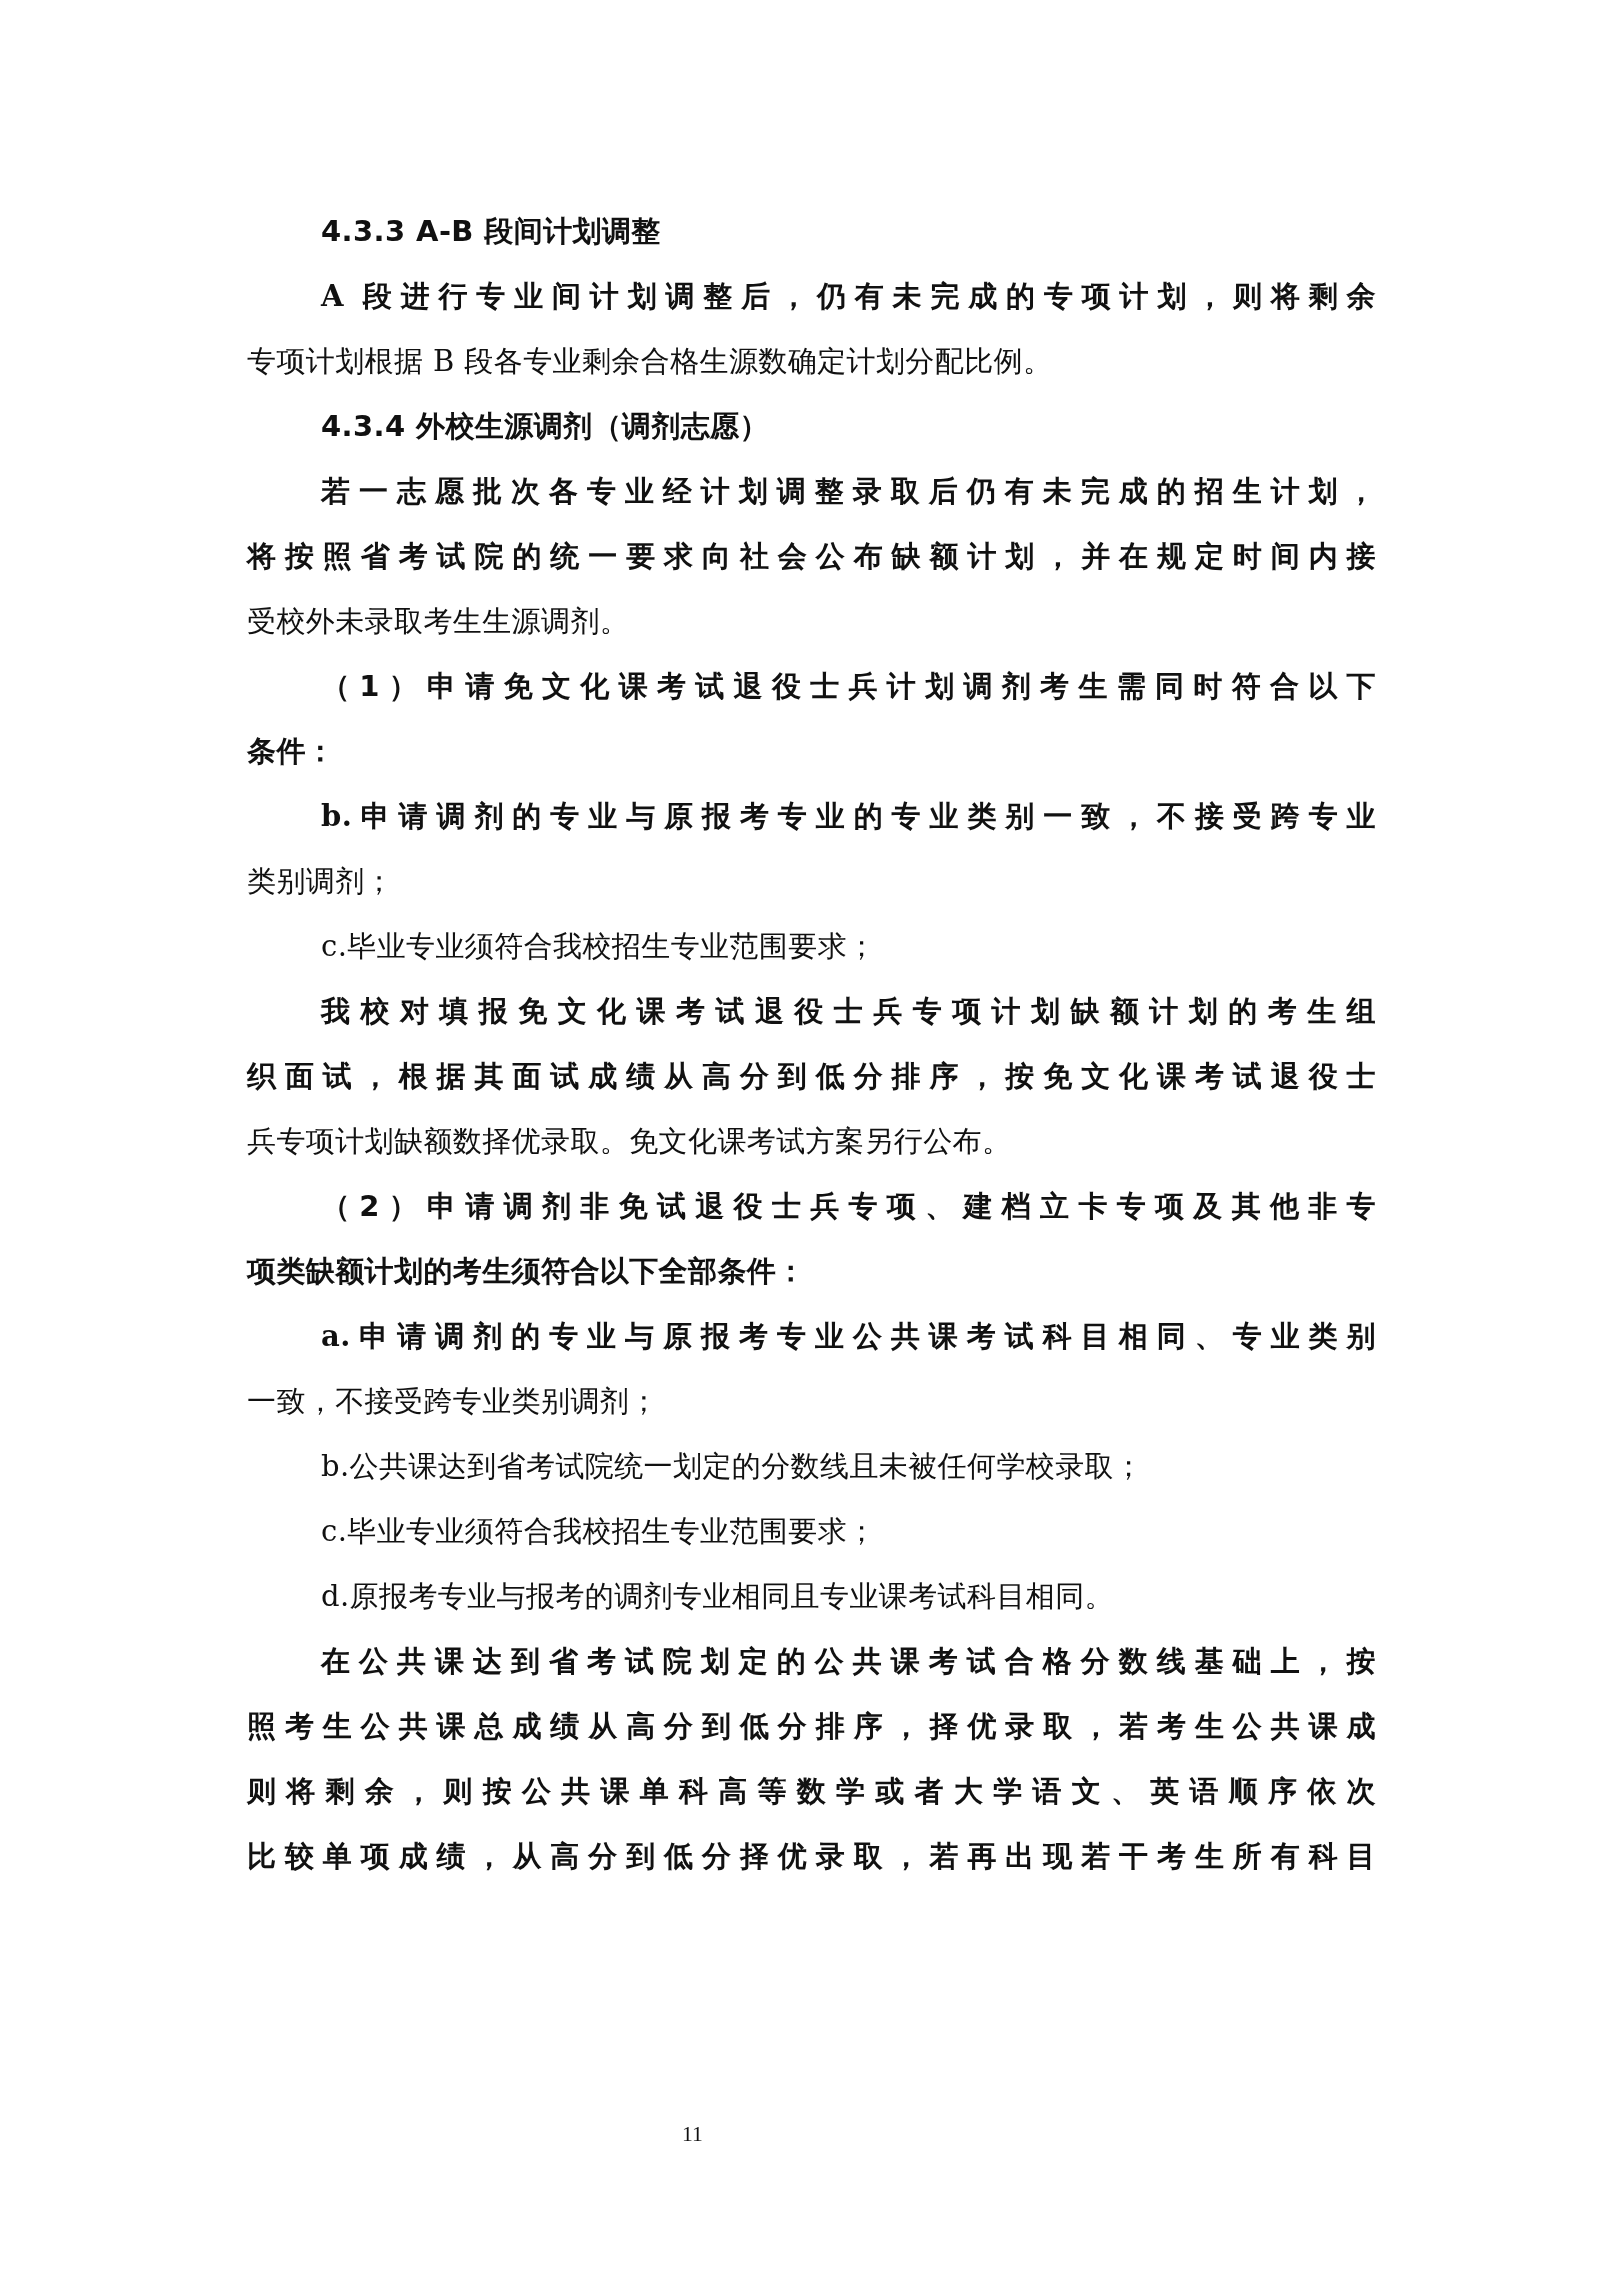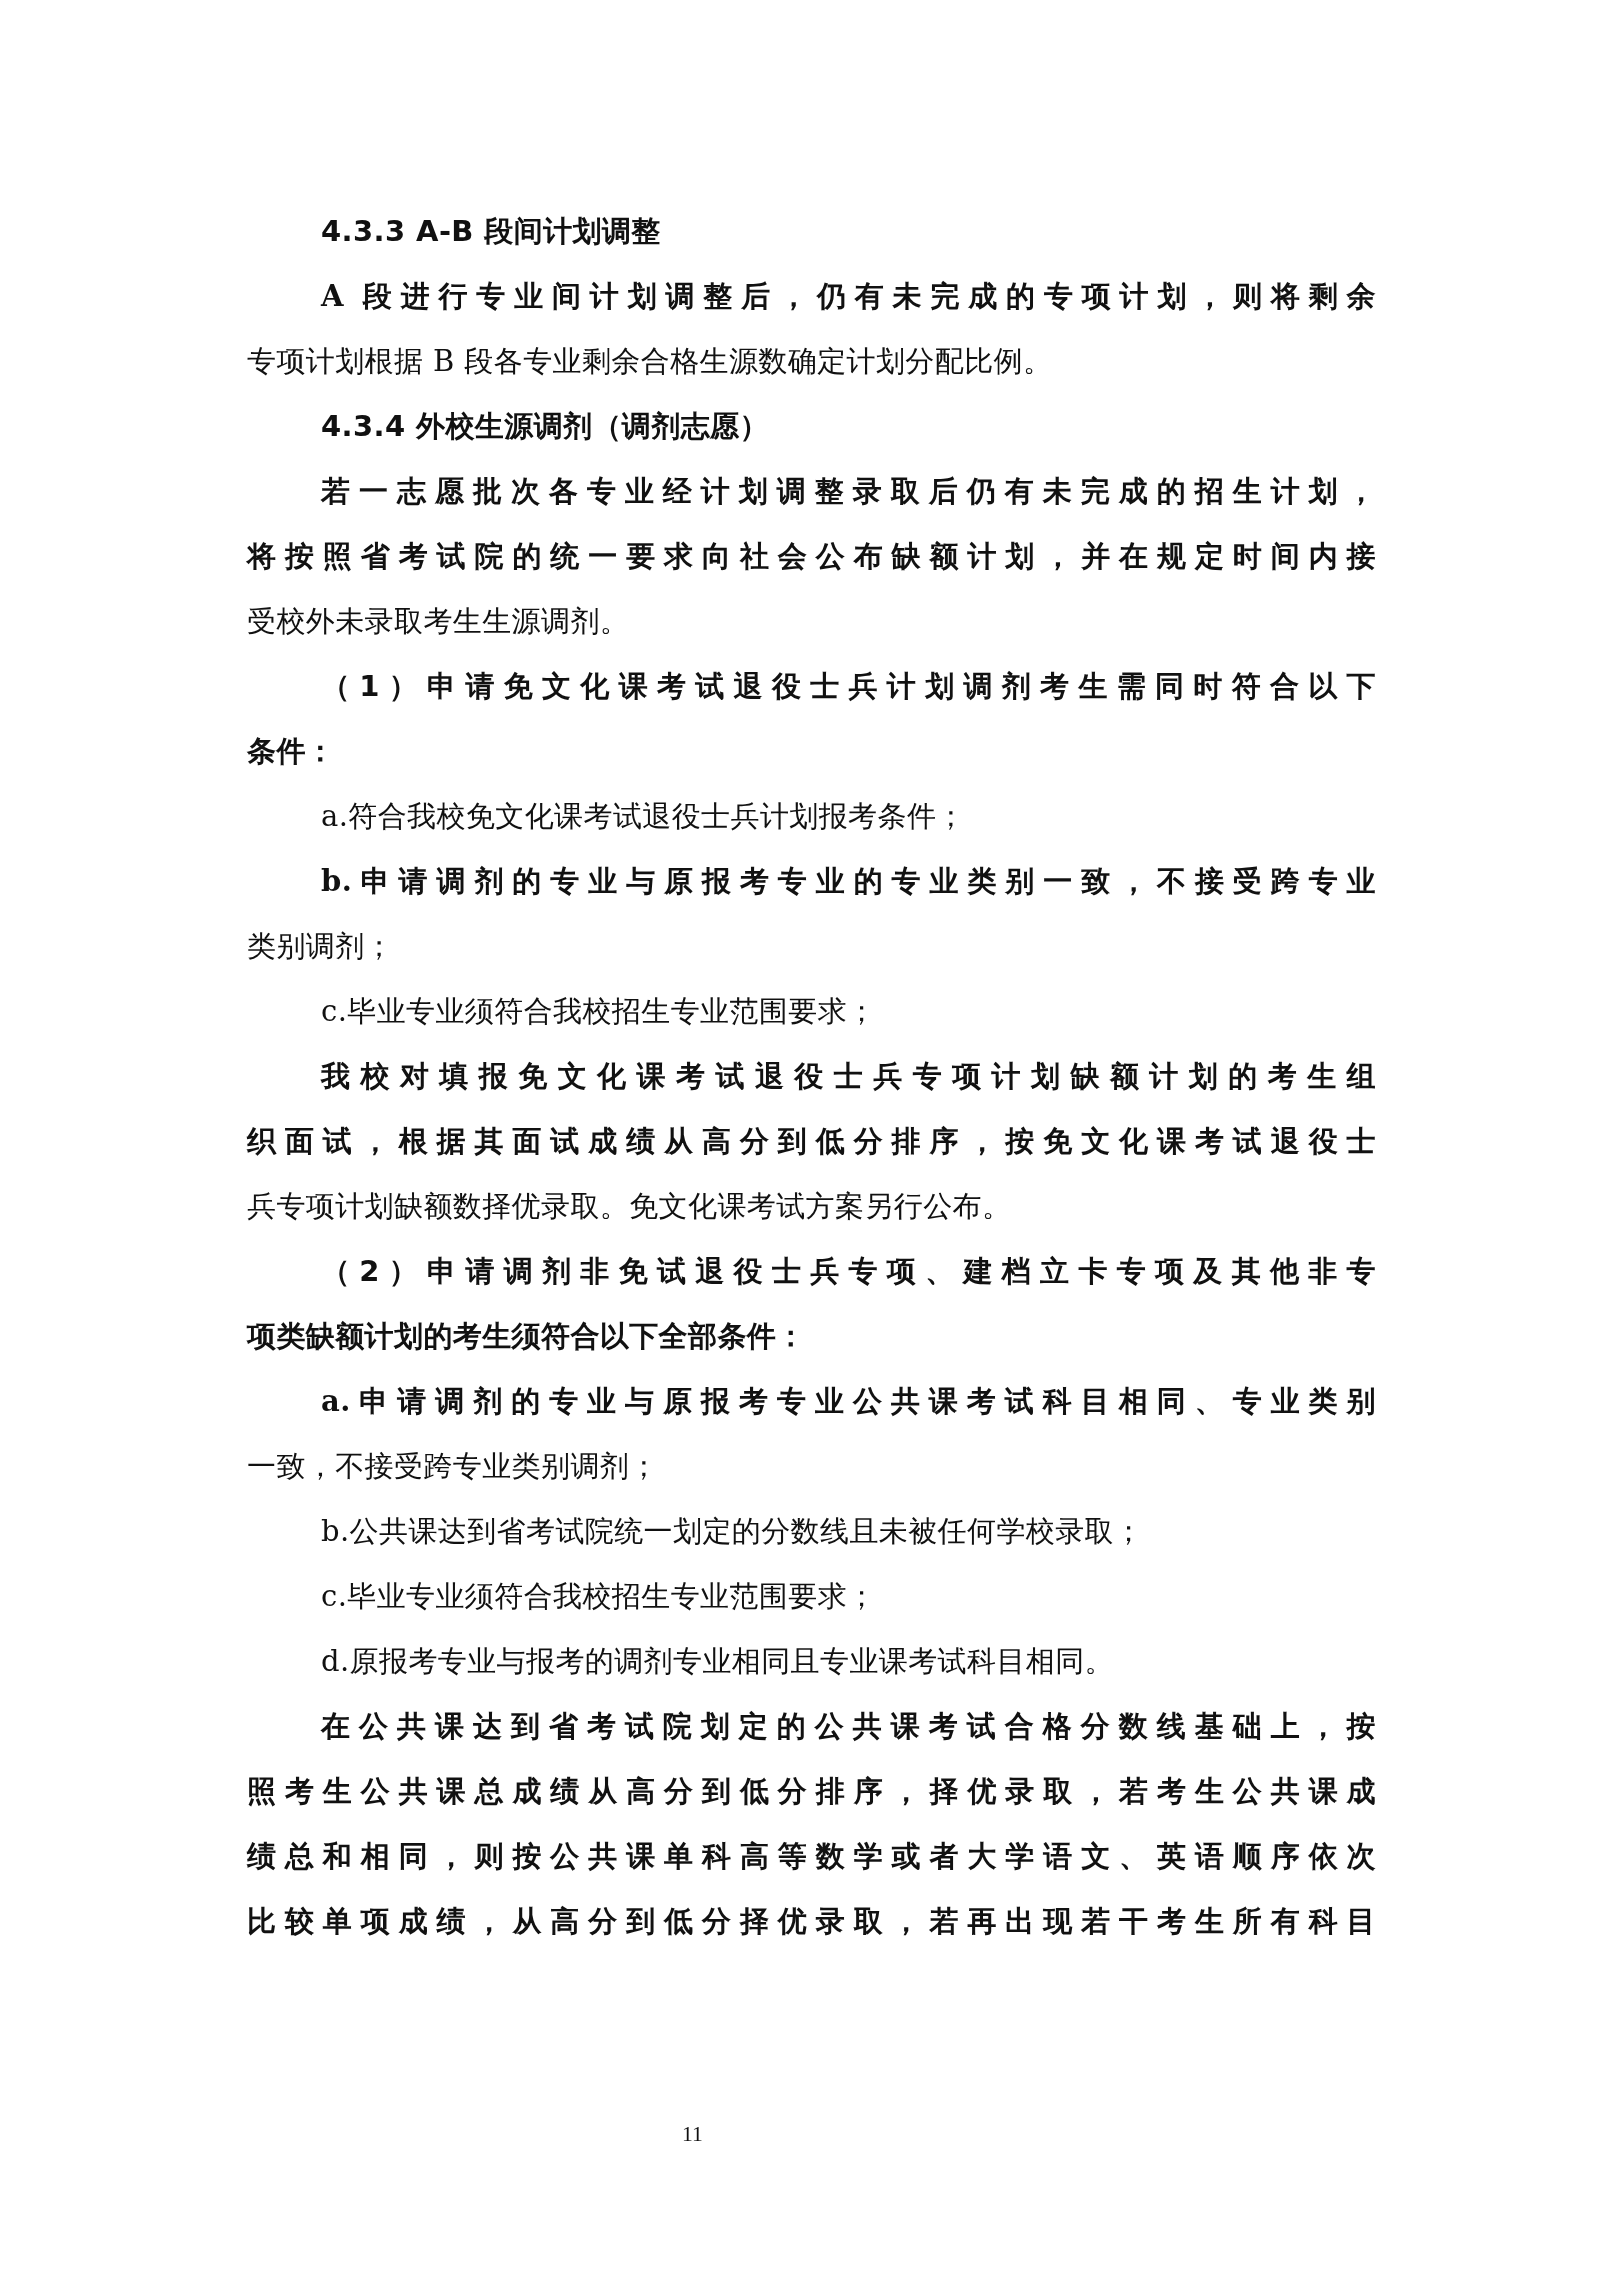--- a/index.html
+++ b/index.html
@@ -25,39 +25,38 @@
   <div class="line">专项计划根据 B 段各专业剩余合格生源数确定计划分配比例。</div>
 
   <div class="line indent heading">4.3.4 外校生源调剂（调剂志愿）</div>
   <div class="line indent just">若一志愿批次各专业经计划调整录取后仍有未完成的招生计划，</div>
   <div class="line just">将按照省考试院的统一要求向社会公布缺额计划，并在规定时间内接</div>
   <div class="line">受校外未录取考生生源调剂。</div>
 
   <div class="line indent bold heading just">（1）申请免文化课考试退役士兵计划调剂考生需同时符合以下</div>
   <div class="line bold heading">条件：</div>
 
-  <div class="line indent">a.符合我校免文化课考试退役士兵计划报考条件；</div>
   <div class="line indent just">b.申请调剂的专业与原报考专业的专业类别一致，不接受跨专业</div>
   <div class="line">类别调剂；</div>
   <div class="line indent">c.毕业专业须符合我校招生专业范围要求；</div>
 
   <div class="line indent just">我校对填报免文化课考试退役士兵专项计划缺额计划的考生组</div>
   <div class="line just">织面试，根据其面试成绩从高分到低分排序，按免文化课考试退役士</div>
   <div class="line">兵专项计划缺额数择优录取。免文化课考试方案另行公布。</div>
 
   <div class="line indent bold heading just">（2）申请调剂非免试退役士兵专项、建档立卡专项及其他非专</div>
   <div class="line bold heading">项类缺额计划的考生须符合以下全部条件：</div>
 
   <div class="line indent just">a.申请调剂的专业与原报考专业公共课考试科目相同、专业类别</div>
   <div class="line">一致，不接受跨专业类别调剂；</div>
   <div class="line indent">b.公共课达到省考试院统一划定的分数线且未被任何学校录取；</div>
   <div class="line indent">c.毕业专业须符合我校招生专业范围要求；</div>
   <div class="line indent">d.原报考专业与报考的调剂专业相同且专业课考试科目相同。</div>
 
   <div class="line indent just">在公共课达到省考试院划定的公共课考试合格分数线基础上，按</div>
   <div class="line just">照考生公共课总成绩从高分到低分排序，择优录取，若考生公共课成</div>
-  <div class="line just">绩总和相同，则按公共课单科高等数学或者大学语文、英语顺序依次</div>
+  <div class="line just">则将剩余，则按公共课单科高等数学或者大学语文、英语顺序依次</div>
   <div class="line just">比较单项成绩，从高分到低分择优录取，若再出现若干考生所有科目</div>
 
 </div>
 
 <div class="page-number">11</div>
 
 
 </body></html>

